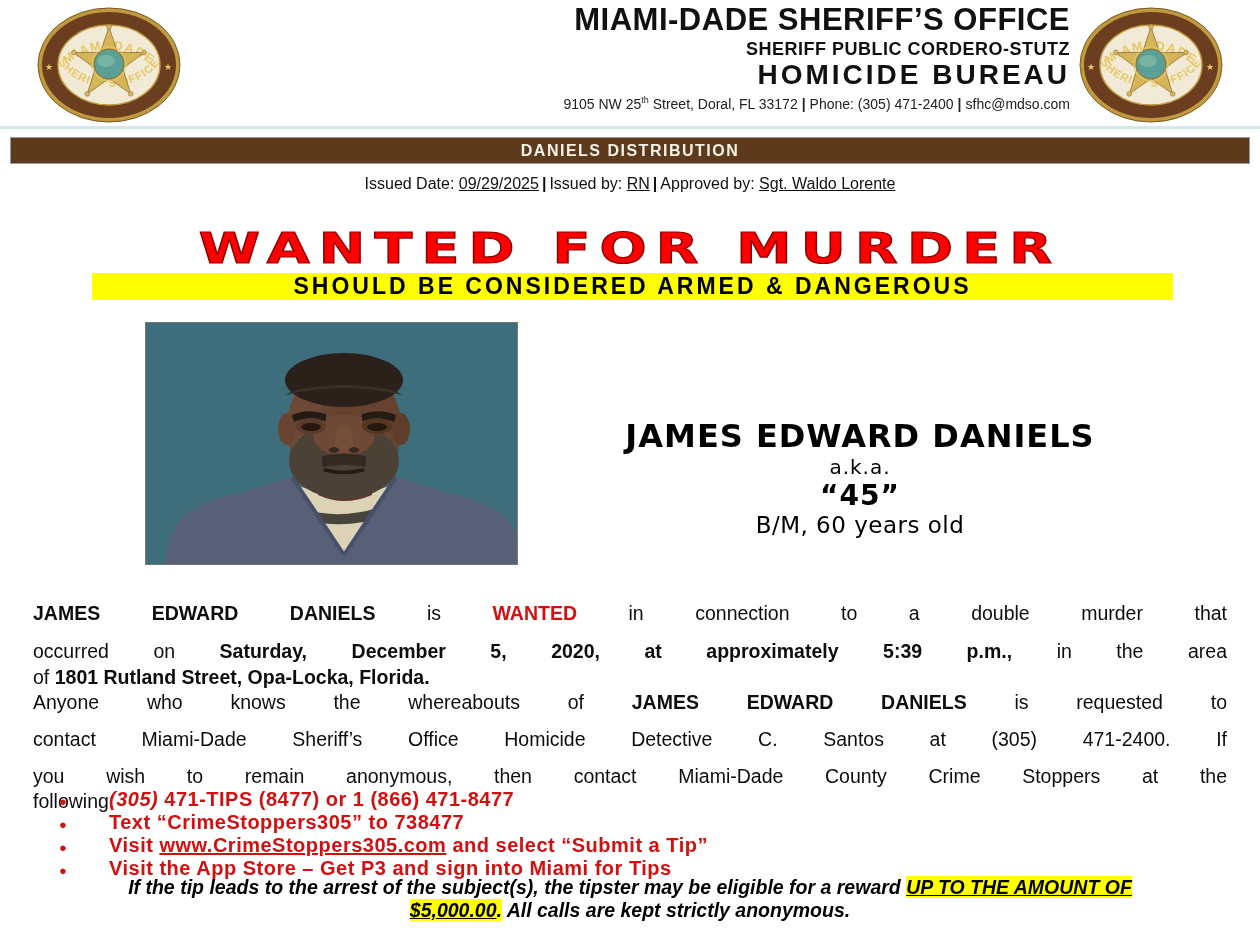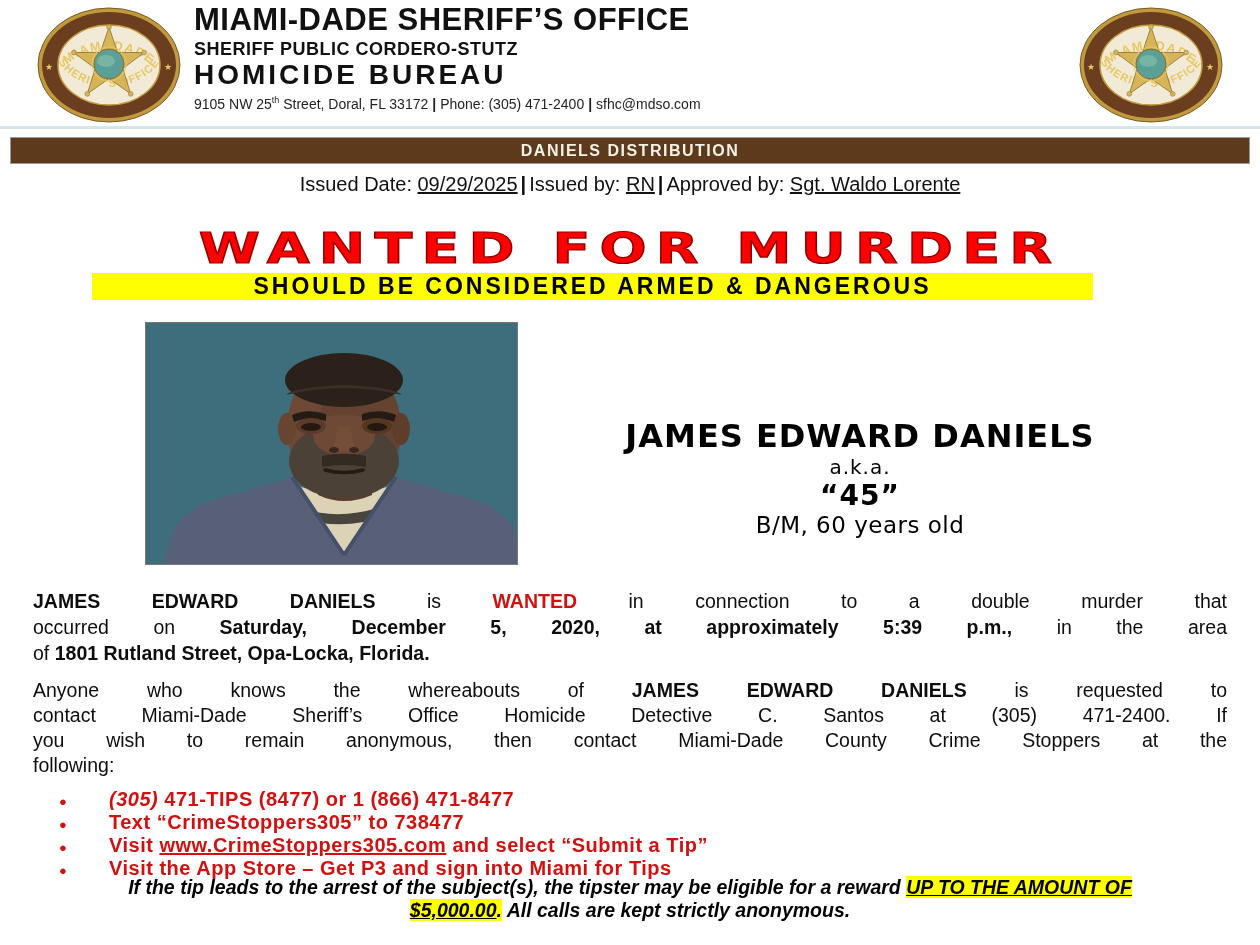--- a/index.html
+++ b/index.html
@@ -1,68 +1,68 @@
 <!DOCTYPE html>
 <html style="--banner-brown: #5C3A1B; --title-red: #FE0000; --title-red-outline: #8B0000; --accent-red: #D31010; --highlight-yellow: #FFFF00; --photo-bg: #3E6E7C;"><head>
 <meta charset="utf-8">
 <style>
   html,body{margin:0;padding:0;background:#fff;}
   .page{position:relative;width:1260px;height:945px;background:#fff;overflow:hidden;
         font-family:"Liberation Sans",sans-serif;color:#111;}
 
   
-  .header-text{position:absolute;top:2px;left:194px;right:190px;text-align:left;}
+  .header-text{position:absolute;top:2px;left:194px;right:190px;text-align:right;}
   .agency{font-size:31px;font-weight:bold;letter-spacing:.5px;line-height:36px;}
   .sheriff{font-size:18px;font-weight:bold;letter-spacing:.5px;line-height:22px;}
   .bureau{font-size:28px;font-weight:bold;letter-spacing:3px;line-height:30px;}
   .unit{font-size:29px;font-weight:bold;letter-spacing:2px;line-height:27px;}
   .address{font-size:14px;line-height:17px;color:#222;margin-top:2px;}
   .address .sep{font-weight:bold;padding:0 4px;}
   .address sup{font-size:9px;}
 
   .seal{position:absolute;top:6px;width:146px;height:118px;}
   .seal.left{left:36px;}
   .seal.right{left:1078px;}
 
   .artifact-line{position:absolute;top:126px;left:0;right:0;height:3px;background:#c3dbe4;opacity:.7;}
 
   .dist-bar{position:absolute;top:137px;left:10px;right:10px;height:27px;box-sizing:border-box;
             background:var(--banner-brown,#5C3A1B);border:1px solid #9a9a9a;
             color:#F7F2E7;font-weight:bold;font-size:16px;letter-spacing:1.5px;
             text-align:center;line-height:25px;}
 
-  .issue-line{position:absolute;top:174px;left:0;right:0;text-align:center;font-size:20px;line-height:20px;}
+  .issue-line{position:absolute;top:174px;left:0;right:0;text-align:center;font-size:16px;line-height:20px;}
   .uval{text-decoration:underline;}
   .issue-line .sep{font-weight:bold;padding:0 3px;}
   .case-line{position:absolute;top:198px;left:0;right:0;text-align:center;
              font-size:17px;font-weight:bold;line-height:21px;}
 
   
   .wanted-title{position:absolute;top:226px;left:0;right:0;text-align:center;white-space:nowrap;
                 font-family:"DejaVu Sans",sans-serif;font-weight:bold;font-size:42px;line-height:46px;
                 letter-spacing:7px;color:var(--title-red,#FE0000);
                 -webkit-text-stroke:1.2px var(--title-red-outline,#8B0000);
                 transform:scaleX(1.32);transform-origin:50% 50%;}
-  .warning-bar{position:absolute;top:273px;left:92px;width:1001px;height:27px;
+  .warning-bar{position:absolute;top:273px;left:92px;width:1081px;height:27px;
                background:var(--highlight-yellow,#FFFF00);color:#000;
                text-align:center;font-weight:bold;font-size:23px;letter-spacing:3px;line-height:27px;}
 
   
   .photo{position:absolute;top:322px;left:145px;width:371px;height:241px;border:1px solid #777;}
   .subject{position:absolute;top:418px;left:540px;width:640px;text-align:center;
            font-family:"DejaVu Sans",sans-serif;color:#000;}
   .subject .name{font-size:32px;font-weight:bold;letter-spacing:1px;line-height:36px;white-space:nowrap;}
   .subject .aka{font-size:20px;line-height:27px;letter-spacing:1px;}
   .subject .alias{font-size:28px;font-weight:bold;line-height:29px;letter-spacing:1px;}
   .subject .desc{font-size:23px;line-height:31px;letter-spacing:.5px;}
 
   
   .para{position:absolute;left:33px;width:1194px;font-size:19.5px;line-height:26px;color:#0d0d0d;}
   #p2{line-height:25px;}
-  .tline.just{text-align:justify;text-align-last:justify;}
+  .tline.just{text-align:justify;text-align-last:justify;margin-top:12px;}
   .seg-b{font-weight:bold;}
   .seg-red{color:var(--accent-red,#D31010);}
   .seg-u{text-decoration:underline;}
   .seg-i{font-style:italic;}
   .seg-hl{background:var(--highlight-yellow,#FFFF00);}
   #p1{top:588px;}
   #p2{top:678px;}
 
   
   .tips{position:absolute;top:788px;left:57px;width:1160px;margin:0;padding:0;list-style:none;

